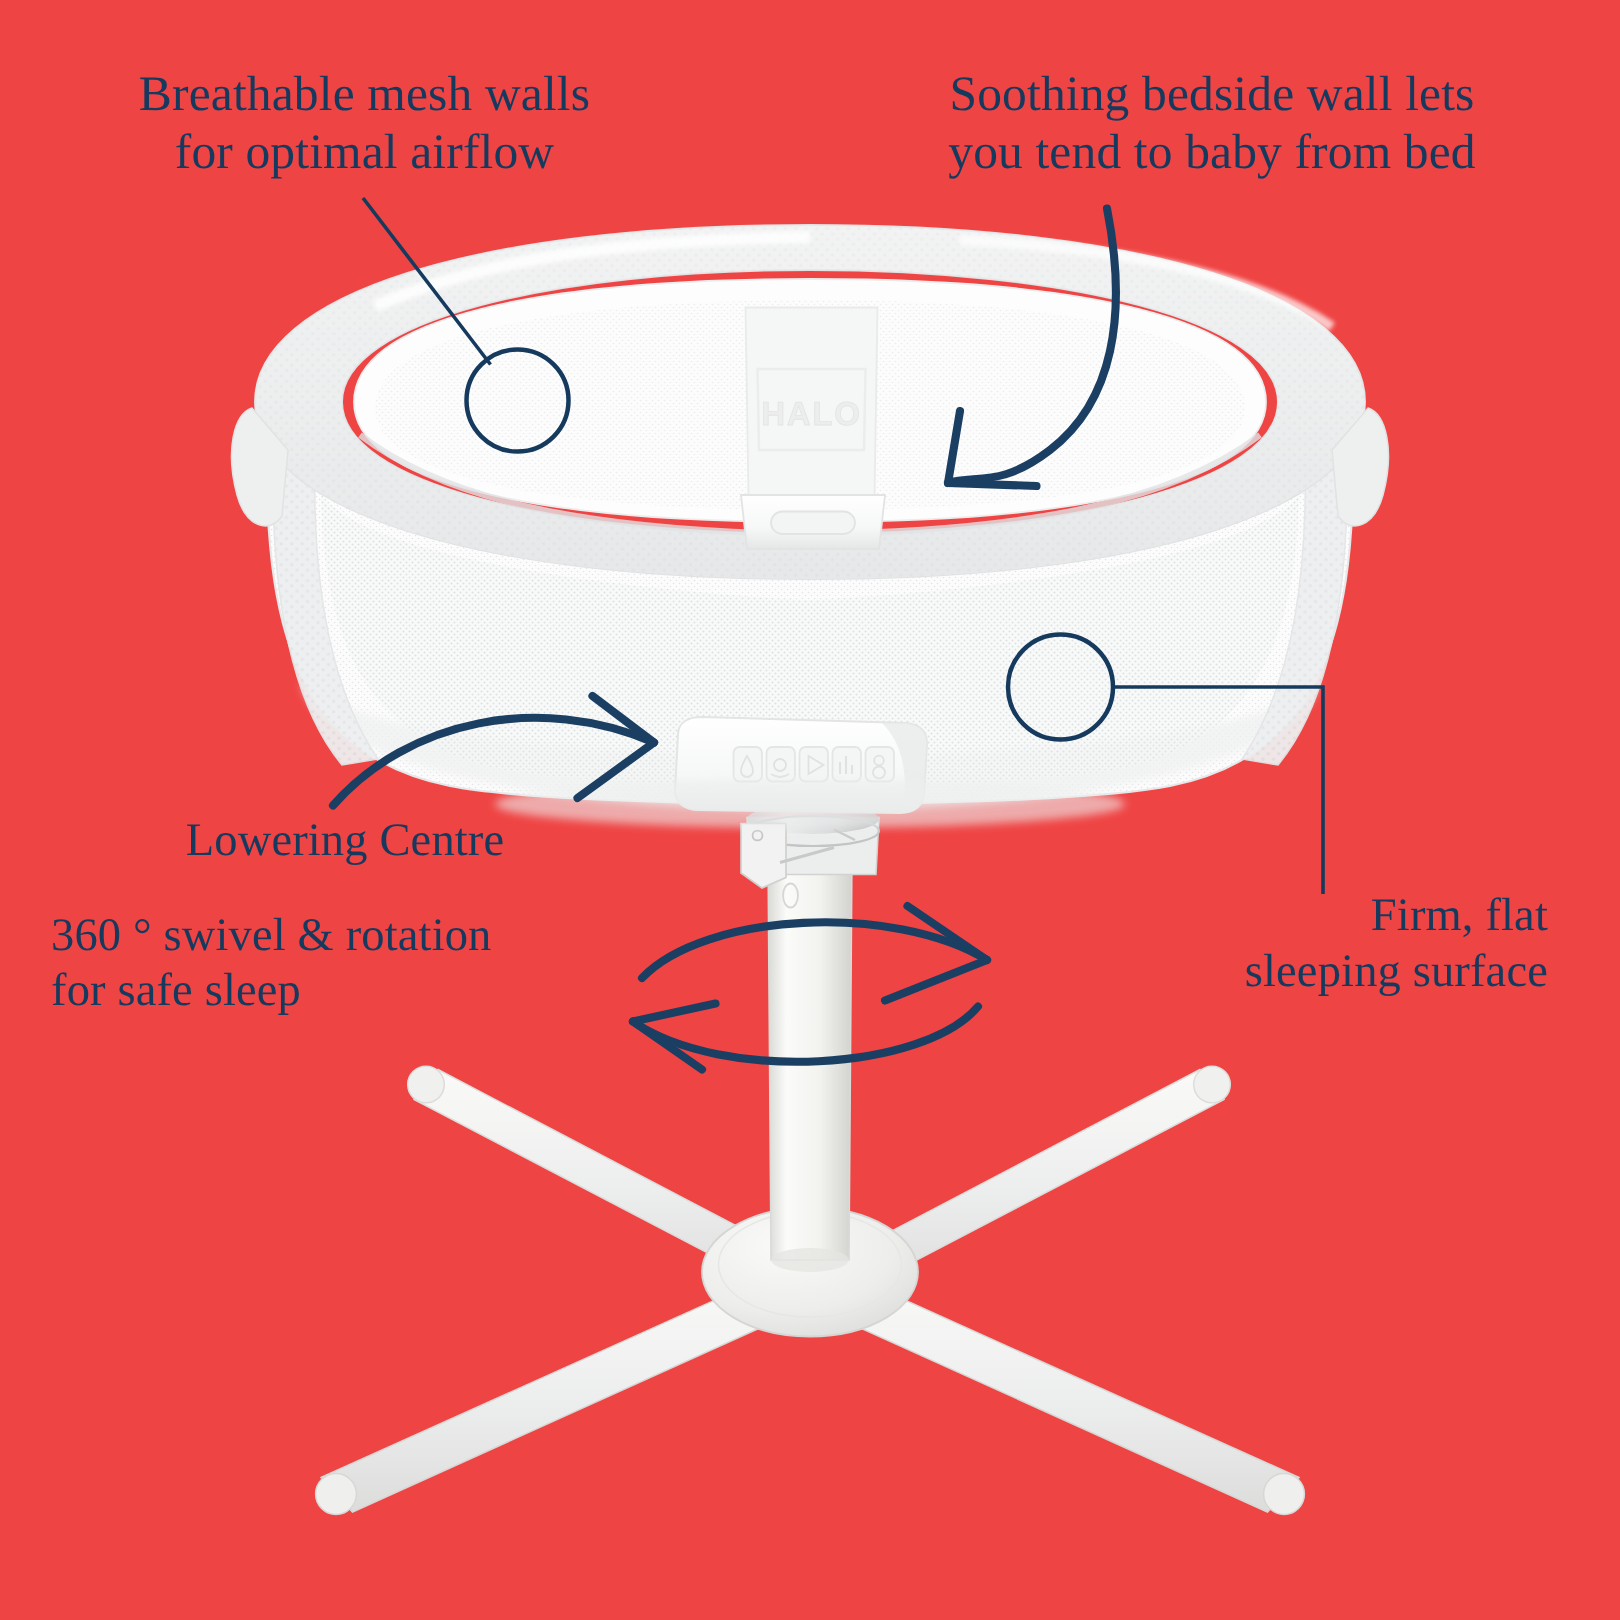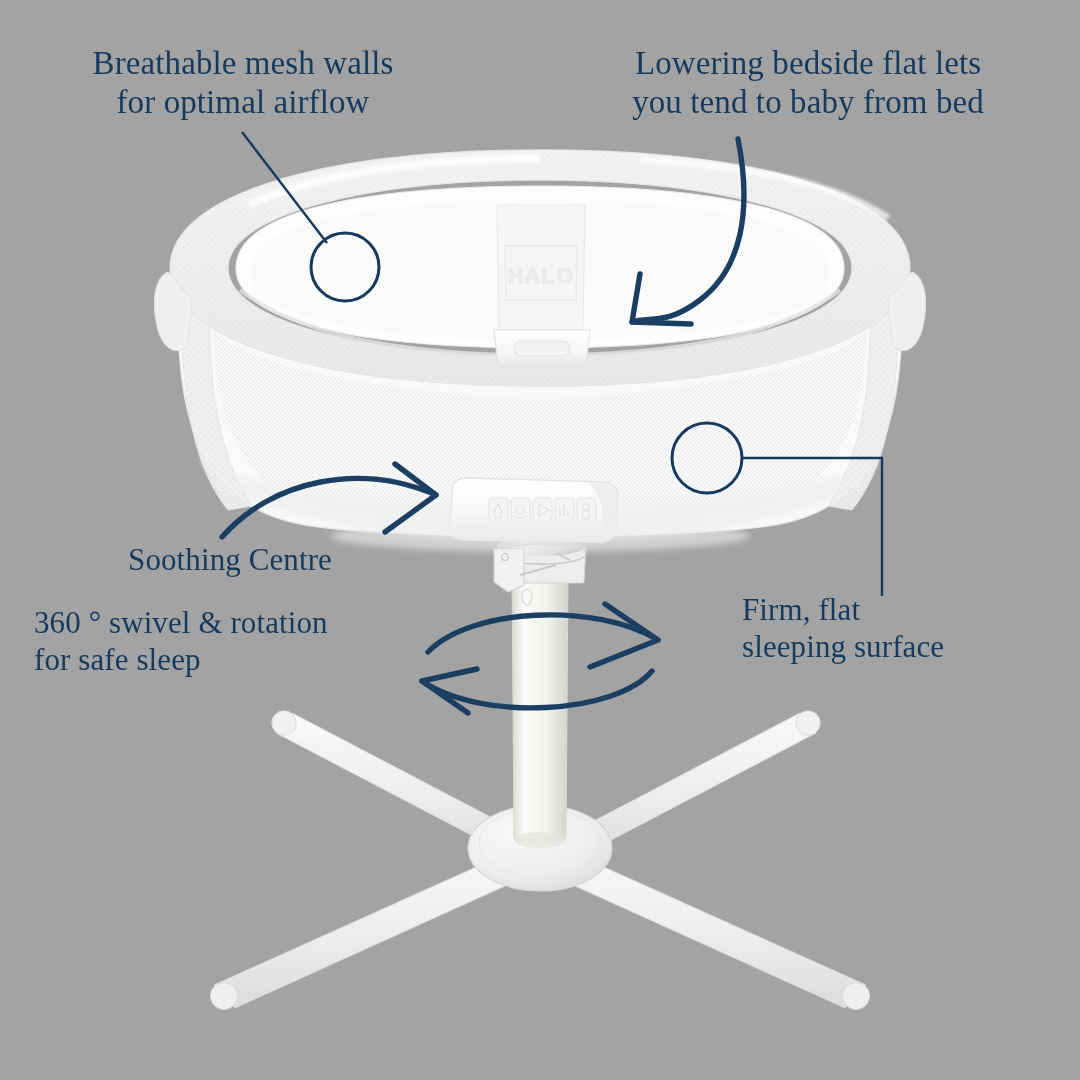--- a/index.html
+++ b/index.html
@@ -11,40 +11,40 @@
   body {
     width: 1080px; height: 1080px;
     font-family: "Liberation Serif", "DejaVu Serif", serif;
     overflow: hidden;
     position: relative;
   }
   #stage {
     position: relative;
     width: 1080px;
     height: 1080px;
-    background: #a3a3a3;
+    background: #ef4444;
     overflow: hidden;
   }
 
   
   .callout {
     position: absolute;
     color: #153a5e;
     font-family: "Liberation Serif", "DejaVu Serif", serif;
     font-weight: 400;
     line-height: 1.18;
     letter-spacing: 0.1px;
     white-space: pre-line;
     pointer-events: auto;
   }
   .callout.c-left-top    { left: 48px;  top: 44px;  width: 390px; text-align: center; font-size: 33px; }
   .callout.c-right-top   { left: 592px; top: 44px;  width: 432px; text-align: center; font-size: 33px; }
   .callout.c-soothing    { left: 60px;  top: 542px; width: 340px; text-align: center; font-size: 31px; }
   .callout.c-swivel      { left: 34px;  top: 605px; width: 400px; text-align: left; font-size: 31px; }
-  .callout.c-firm        { left: 742px; top: 592px; width: 290px; text-align: left; font-size: 31px; }
+  .callout.c-firm        { left: 742px; top: 592px; width: 290px; text-align: right; font-size: 31px; }
 
   
   #annotations, #product {
     position: absolute;
     left: 0; top: 0;
     width: 1080px; height: 1080px;
   }
   #product { z-index: 1; }
   #annotations { z-index: 3; pointer-events: none; }
 
@@ -303,24 +303,24 @@
 
     <g>
       <circle class="ring" cx="707" cy="458" r="35"></circle>
       <path class="lead" d="M 742,458 L 882,458 L 882,596"></path>
     </g>
   </svg>
 
   <div class="callout c-left-top">Breathable mesh walls
 for optimal airflow</div>
 
-  <div class="callout c-right-top">Lowering bedside flat lets
+  <div class="callout c-right-top">Soothing bedside wall lets
 you tend to baby from bed</div>
 
-  <div class="callout c-soothing">Soothing Centre</div>
+  <div class="callout c-soothing">Lowering Centre</div>
 
   <div class="callout c-swivel">360 ° swivel &amp; rotation
 for safe sleep</div>
 
   <div class="callout c-firm">Firm, flat
 sleeping surface</div>
 
 </div>
 
 </body></html>

